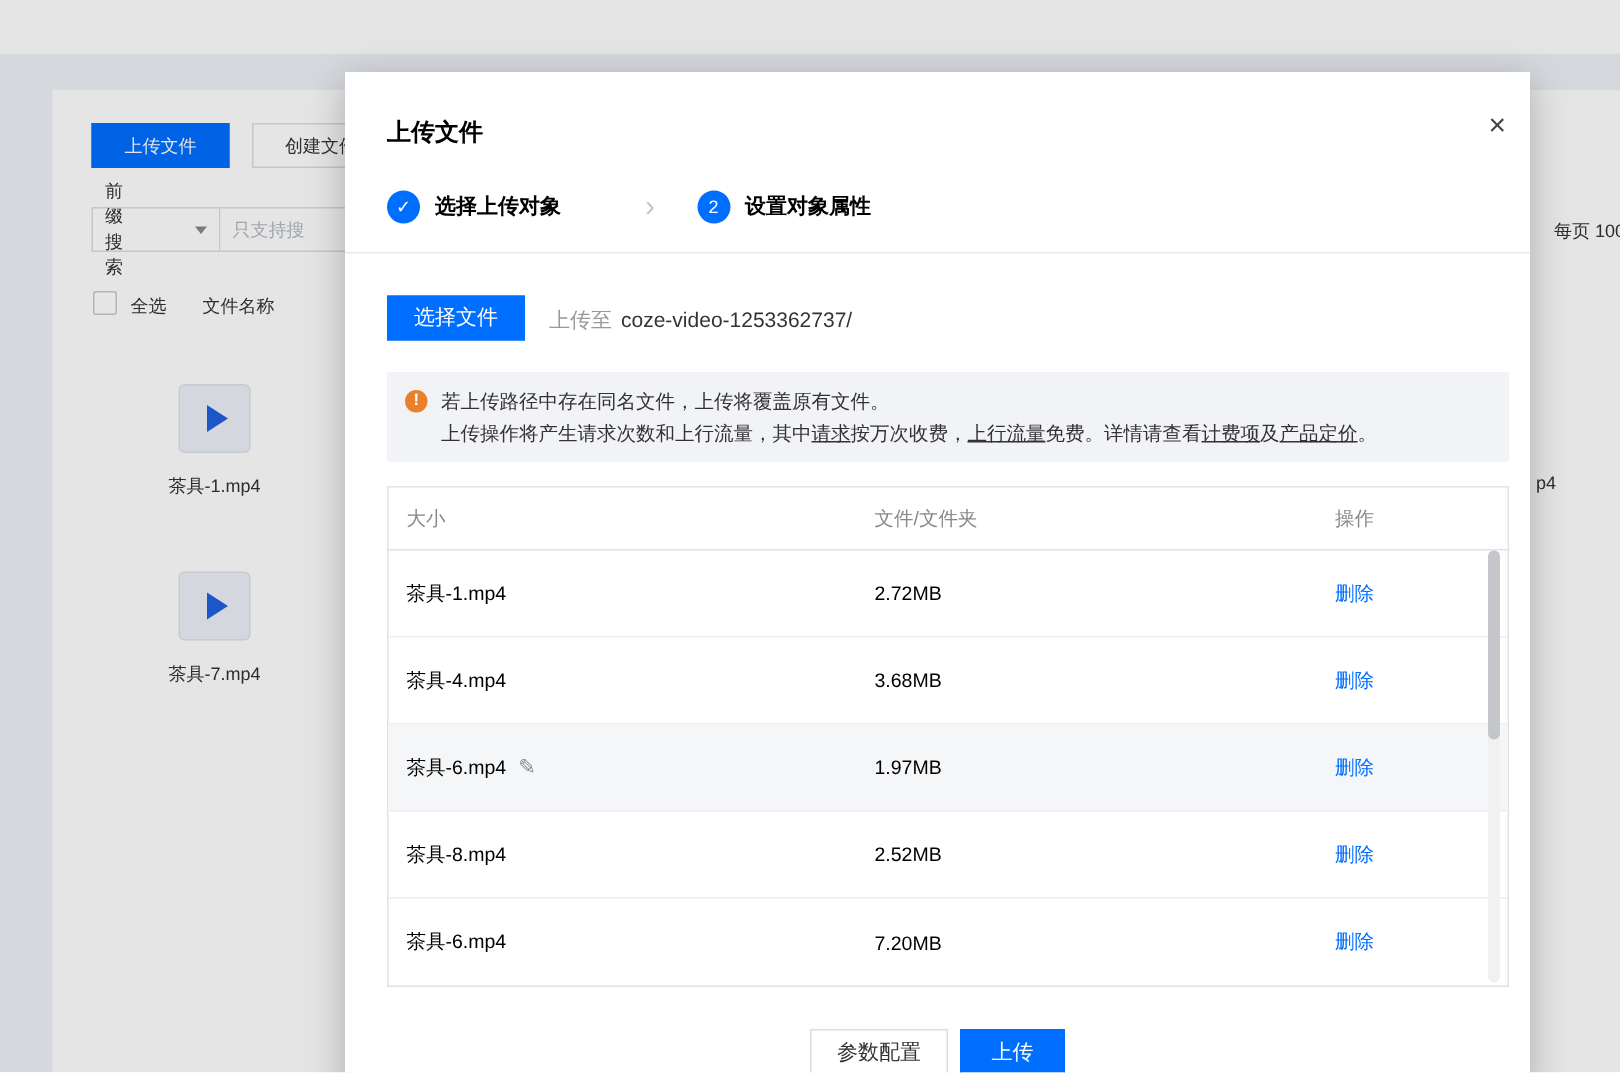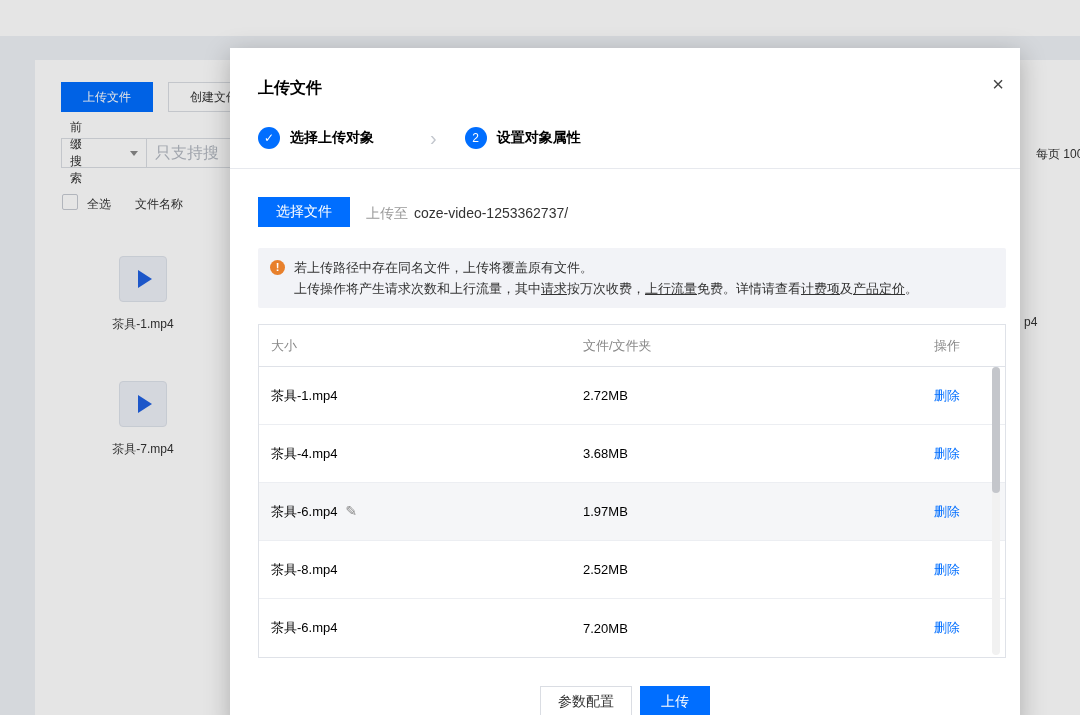--- a/index.html
+++ b/index.html
@@ -17,21 +17,21 @@
 
   .btn { display:flex; align-items:center; justify-content:center; font-size:12px; cursor:pointer; }
   .btn-primary { background:#006eff; color:#fff; border:1px solid #006eff; }
   .btn-plain { background:#fff; color:#333; border:1px solid #dadde3; }
 
   .bg-upload-btn { position:absolute; left:26px; top:22px; width:92px; height:30px; }
   .bg-create-btn { position:absolute; left:133px; top:22px; width:92px; height:30px; }
 
   .search-select { position:absolute; left:26px; top:78px; width:86px; height:30px; border:1px solid #dadde3; background:#fff; display:flex; align-items:center; justify-content:space-between; padding:0 8px; font-size:12px; color:#333; cursor:pointer;gap:48px; }
   .caret-down { width:0; height:0; border-left:4px solid transparent; border-right:4px solid transparent; border-top:5px solid #888; }
-  .search-input { position:absolute; left:112px; top:78px; width:120px; height:30px; border:1px solid #dadde3; border-left:none; padding:12px 8px; font-size:16px; color:#333; outline:none; }
+  .search-input { position:absolute; left:112px; top:78px; width:120px; height:30px; border:1px solid #dadde3; border-left:none; padding:12px 8px; font-size:12px; color:#333; outline:none; }
   .search-input::placeholder { color:#b4b9c2; }
   .page-size { position:absolute; left:1001px; top:86px; font-size:12px; color:#333; white-space:nowrap; }
 
   .checkbox { position:absolute; left:27px; top:134px; width:16px; height:16px; border:1px solid #c6cad2; border-radius:2px; background:#fff; cursor:pointer; }
   .select-all { position:absolute; left:52px; top:136px; font-size:12px; color:#333; }
   .col-filename { position:absolute; left:100px; top:136px; font-size:12px; color:#333; }
 
   .file-card { position:absolute; width:130px; text-align:center; }
   .thumb { width:48px; height:46px; margin:0 auto; background:#edf0f6; border:1px solid #dde2ea; border-radius:4px; display:flex; align-items:center; justify-content:center; }
   .play-tri { width:0; height:0; border-left:14px solid #2060e0; border-top:9px solid transparent; border-bottom:9px solid transparent; margin-left:4px; }
@@ -60,21 +60,21 @@
   .alert-ic { position:absolute; left:12px; top:12px; width:15px; height:15px; border-radius:50%; background:#e8802c; color:#fff; font-size:11px; font-weight:bold; display:flex; align-items:center; justify-content:center; }
   .alert u, .alert .u { text-decoration:underline; }
 
   .ftable { position:absolute; left:28px; top:276px; width:748px; border:1px solid #dfe2e8; background:#fff; }
   .thead, .trow { display:grid; grid-template-columns:312px 1fr 70px; align-items:center; padding:0 45px 0 12px; }
   .thead { height:42px; border-bottom:1px solid #dfe2e8; color:#888; font-size:13px; }
   .trow { height:58px; border-bottom:1px solid #eceef2; font-size:13px; color:#000; }
   .trow:last-child { border-bottom:none; }
   .trow.hover { background:#f5f6f8; }
   .tcell.size { text-align:left; }
-  .tcell.action { text-align:right; }
+  .tcell.action { }
   .del-link { color:#006eff; cursor:pointer; }
   .pencil { color:#888; font-size:14px; margin-left:8px; cursor:pointer; }
 
   .scroll-track { position:absolute; left:762px; top:319px; width:8px; height:288px; background:#f1f1f1; border-radius:4px; }
   .scroll-thumb { width:8px; height:126px; background:#c4c6cb; border-radius:4px; }
 
   .modal-footer { position:absolute; top:638px; left:50%; transform:translateX(-50%); display:flex; gap:8px; }
   .cfg-btn { width:92px; height:32px; font-size:14px; }
   .up-btn { width:70px; height:32px; font-size:14px; }
 </style>

